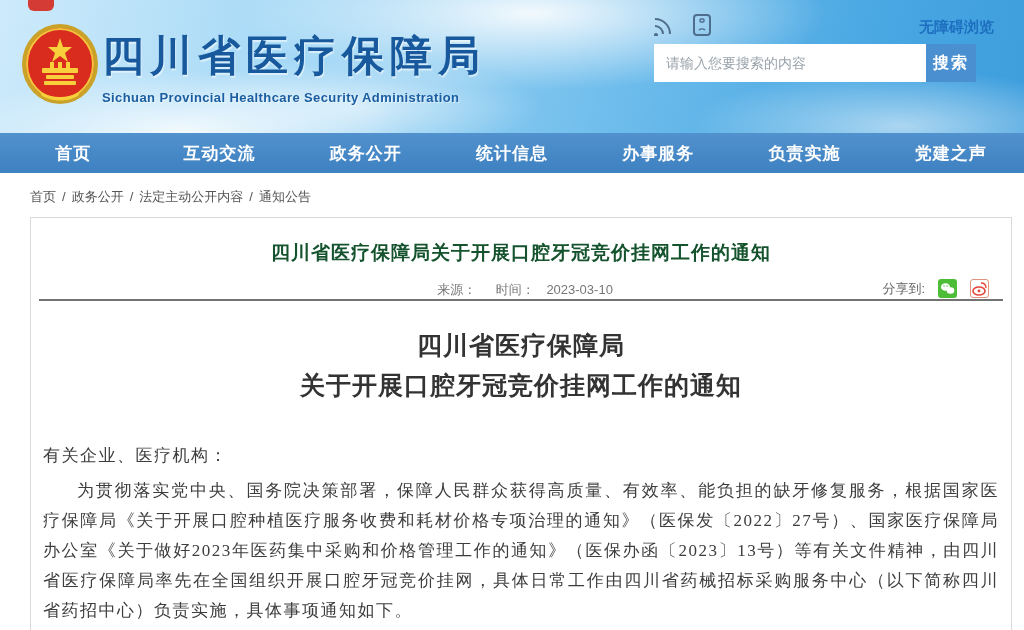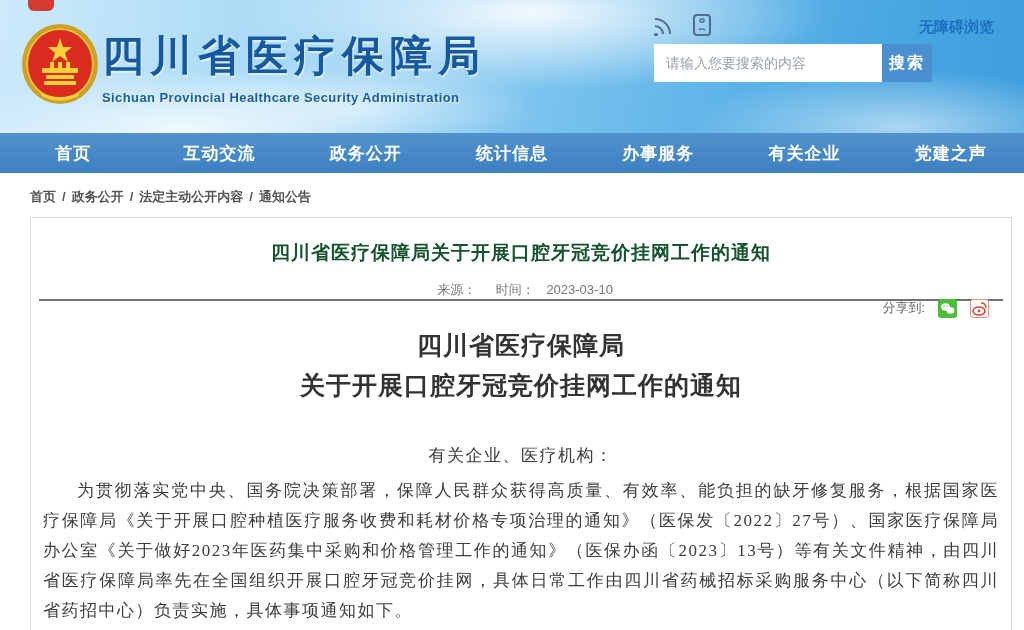--- a/index.html
+++ b/index.html
@@ -43,21 +43,21 @@
     text-shadow: 1px 1px 0 rgba(255,255,255,.5);
   }
   .header-icons { position: absolute; left: 653px; top: 13px; display: flex; gap: 16px; align-items: center; }
   .accessibility {
     position: absolute; right: 30px; top: 18px;
     font-size: 15px; font-weight: bold; color: #1e6fc0;
     cursor: pointer;
   }
   .search-bar { position: absolute; left: 654px; top: 44px; display: flex; }
   .search-input {
-    width: 228px; height: 38px;
+    width: 272px; height: 38px;
     border: none; outline: none;
     padding: 0 12px;
     font-size: 14px; color: #333;
     background: #fff;
   }
   .search-input::placeholder { color: #9aa3ab; }
   .search-btn {
     width: 50px; height: 38px;
     border: none; cursor: pointer;
     background: #4a90d0; color: #fff;
@@ -72,21 +72,21 @@
   }
   .nav-item {
     flex: 1; display: flex; align-items: center; justify-content: center;
     color: #fff; font-size: 17px; font-weight: bold; letter-spacing: 1px;
     cursor: pointer;
   }
 
   
   .breadcrumb {
     padding: 15px 0 11px 30px;
-    font-size: 13px; font-weight: bold; color: #555;
+    font-size: 13px; font-weight: normal; color: #555;
   }
   .breadcrumb .crumb { cursor: pointer; }
   .breadcrumb .sep { margin: 0 6px; color: #555; }
 
   
   .article-box {
     margin: 0 12px 0 30px;
     border: 1px solid #d9d9d9;
     padding: 22px 8px 40px 8px;
     min-height: 420px;
@@ -101,41 +101,41 @@
   .meta-row {
     position: relative;
     margin-top: 15px;
     border-bottom: 2px solid #737373;
     text-align: center;
     font-size: 13px; color: #777;
   }
   .meta-row .meta-label { margin: 0 8px; }
   .share-box {
     position: absolute; right: 14px; top: -2px;
-    display: flex; align-items: flex-start; gap: 13px;
-    font-size: 13px; color: #666; margin-top: 20px;
+    display: flex; align-items: center; gap: 13px;
+    font-size: 13px; color: #666;
   }
   .share-icon { width: 19px; height: 19px; border-radius: 3px; cursor: pointer; display: inline-block; }
 
   .doc-heading {
     margin-top: 24px;
     text-align: center;
     font-size: 25px; font-weight: bold; line-height: 40px;
     color: #333; letter-spacing: 1px;
   }
 
   .doc-body {
     margin-top: 36px;
     padding: 0 4px;
     font-family: "Liberation Serif", "DejaVu Serif", serif;
     font-size: 17px; color: #3d3d3d;
     letter-spacing: 1.5px;
     line-height: 30px;
   }
-  .doc-body .salutation { margin-bottom: 5px; text-align: center; }
+  .doc-body .salutation { margin-bottom: 5px; }
   .doc-body .para { text-indent: 2em; text-align: justify; }
 </style>
 </head>
 <body>
 
 <div class="site-header">
   <div class="watermark"></div>
 
   <div class="emblem">
     <svg width="80" height="84" viewBox="0 0 80 84">
@@ -182,21 +182,21 @@
     <button class="search-btn">搜索</button>
   </div>
 </div>
 
 <div class="main-nav">
   <div class="nav-item">首页</div>
   <div class="nav-item">互动交流</div>
   <div class="nav-item">政务公开</div>
   <div class="nav-item">统计信息</div>
   <div class="nav-item">办事服务</div>
-  <div class="nav-item">有关企业</div>
+  <div class="nav-item">负责实施</div>
   <div class="nav-item">党建之声</div>
 </div>
 
 <div class="breadcrumb">
   <span class="crumb">首页</span><span class="sep">/</span><span class="crumb">政务公开</span><span class="sep">/</span><span class="crumb">法定主动公开内容</span><span class="sep">/</span><span class="crumb">通知公告</span>
 </div>
 
 <div class="article-box">
 
   <div class="article-title">四川省医疗保障局关于开展口腔牙冠竞价挂网工作的通知</div>

